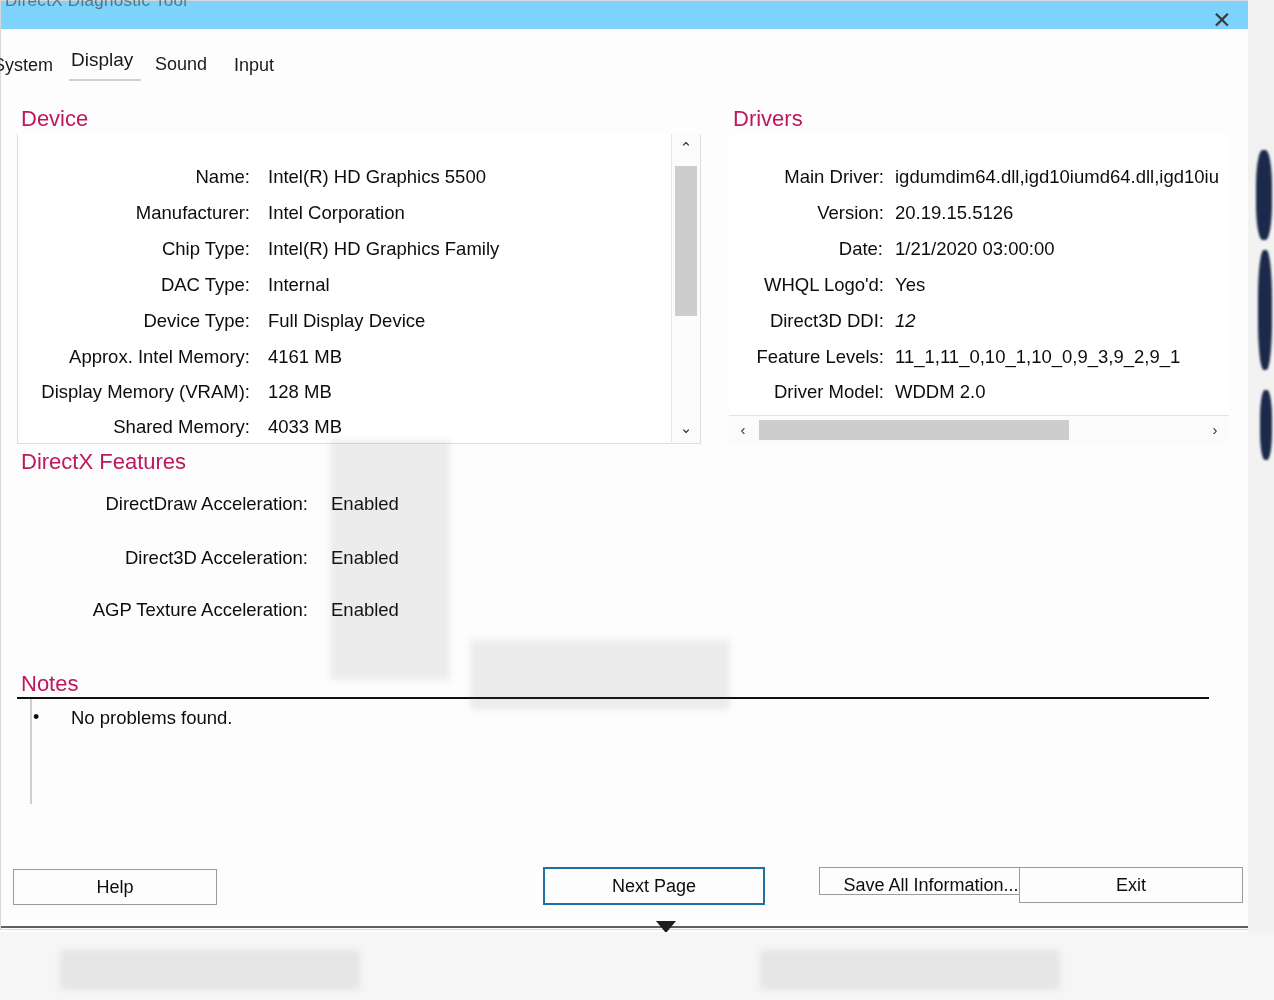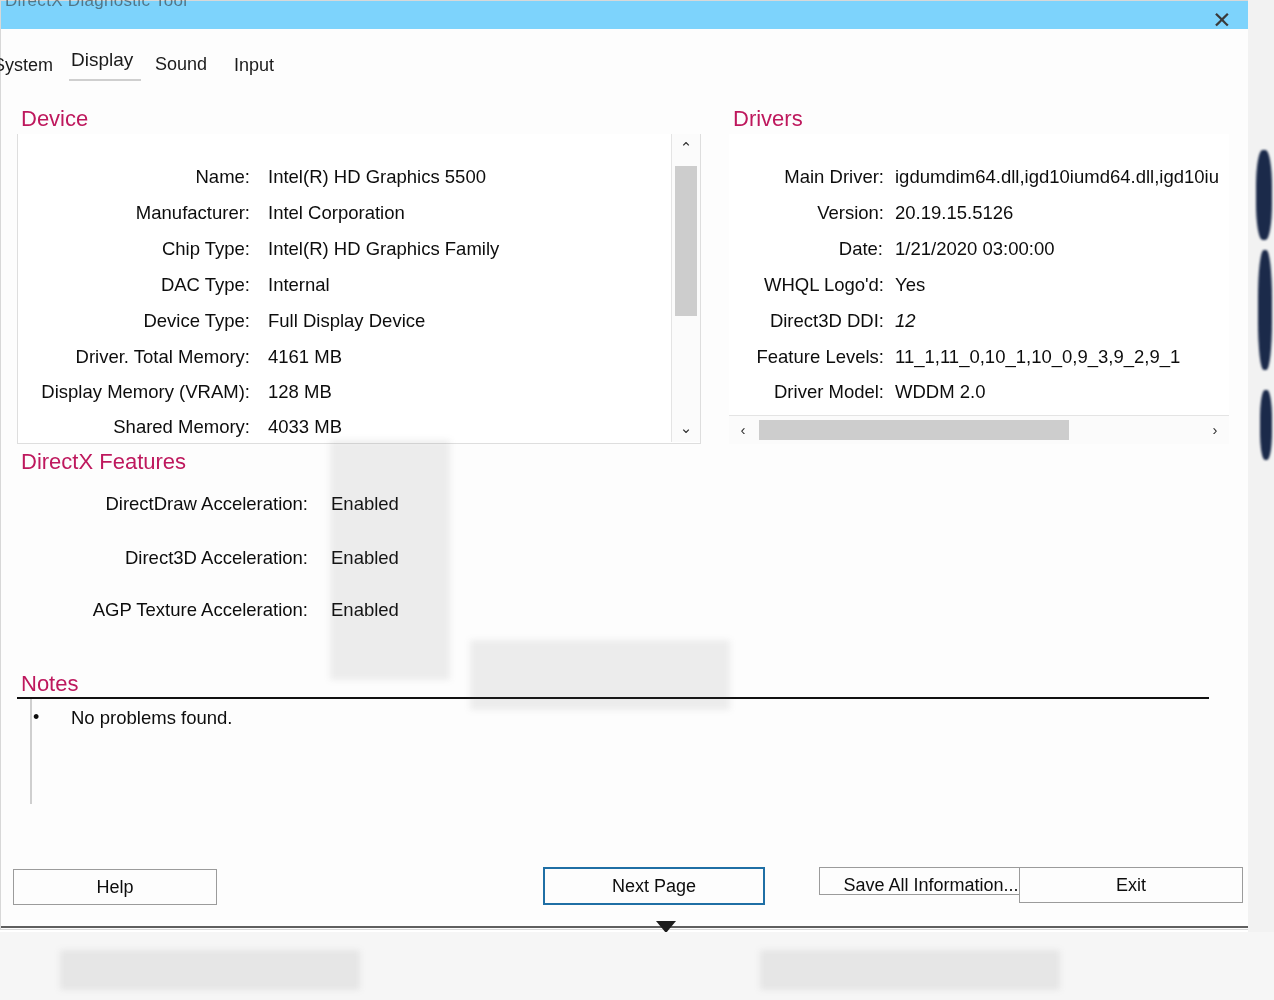--- a/index.html
+++ b/index.html
@@ -312,21 +312,21 @@
     </div>
     <div class="kv" style="top:140px; left:0; width:684px;">
       <span class="k" style="right:452px;">DAC Type:</span>
       <span class="v" style="left:242px;">Internal</span>
     </div>
     <div class="kv" style="top:176px; left:0; width:684px;">
       <span class="k" style="right:452px;margin-left:32px;">Device Type:</span>
       <span class="v" style="left:242px;">Full Display Device</span>
     </div>
     <div class="kv" style="top:212px; left:0; width:684px;">
-      <span class="k" style="right:452px;">Driver. Total Memory:</span>
+      <span class="k" style="right:452px;">Approx. Intel Memory:</span>
       <span class="v" style="left:242px;">4161 MB</span>
     </div>
     <div class="kv" style="top:247px; left:0; width:684px;">
       <span class="k" style="right:452px;">Display Memory (VRAM):</span>
       <span class="v" style="left:242px;">128 MB</span>
     </div>
     <div class="kv" style="top:282px; left:0; width:684px;">
       <span class="k" style="right:452px;">Shared Memory:</span>
       <span class="v" style="left:242px;">4033 MB</span>
     </div>

